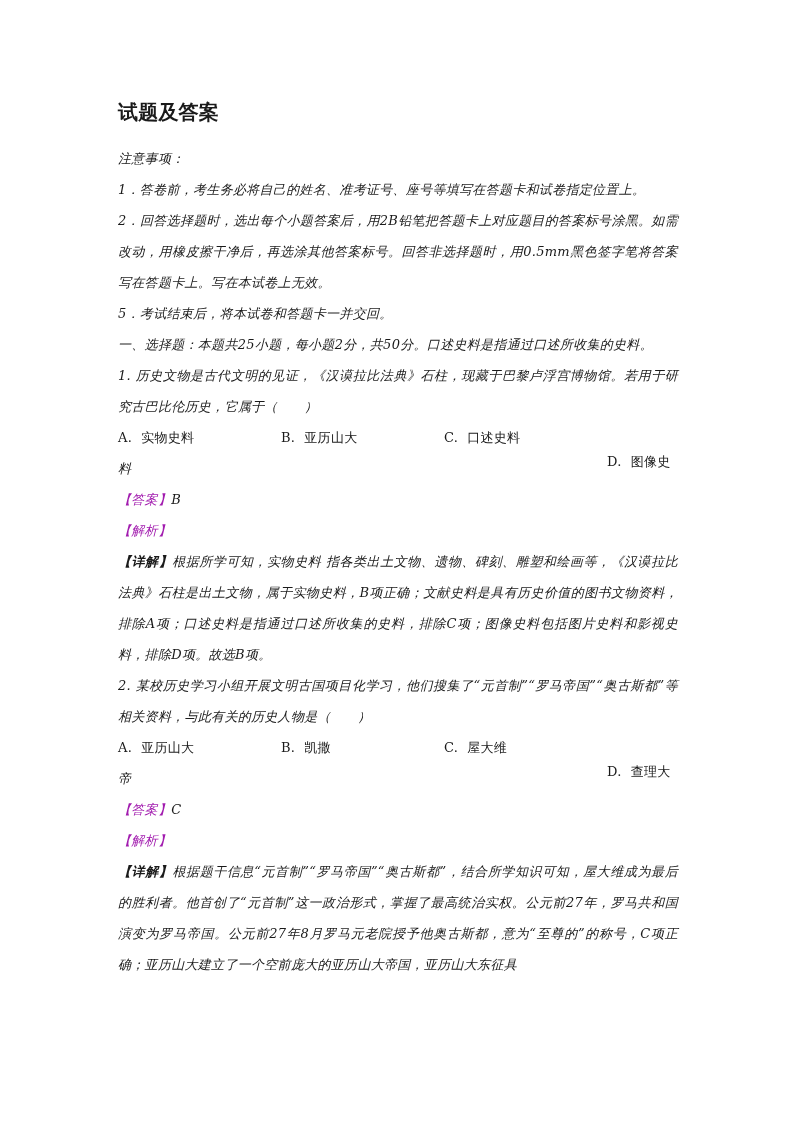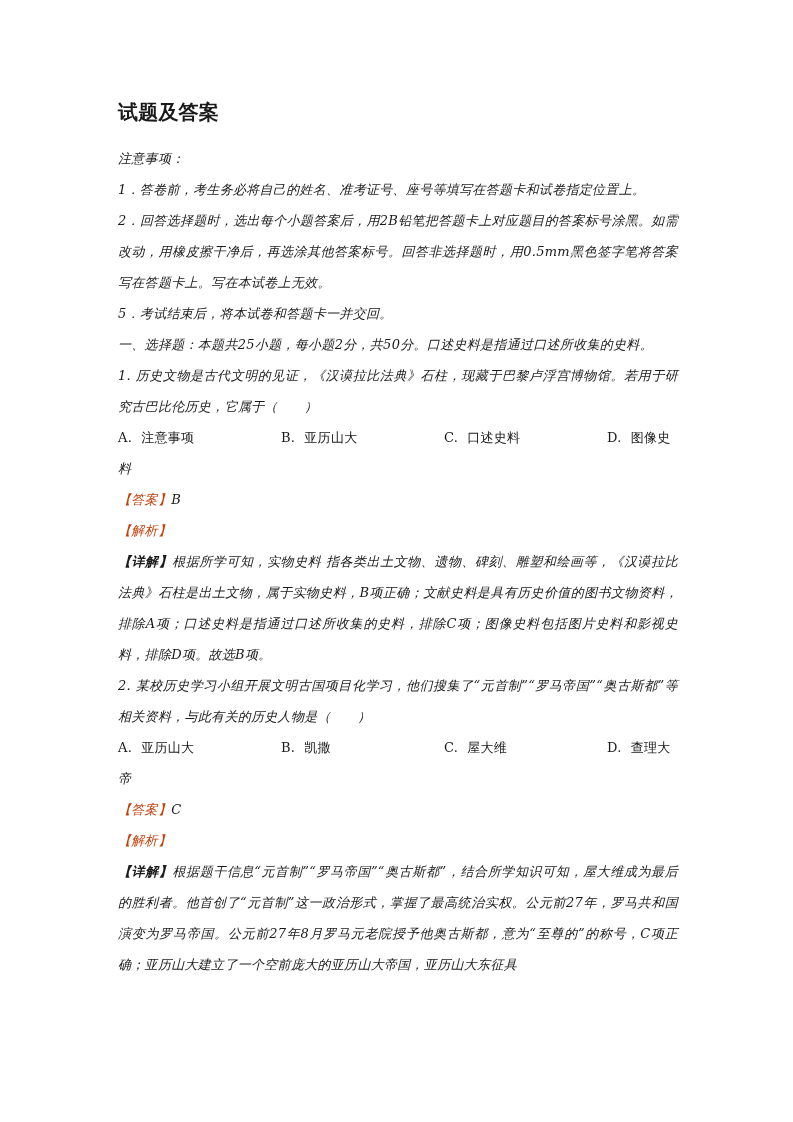--- a/index.html
+++ b/index.html
@@ -56,24 +56,24 @@
       height: 31px;
     }
     .opt {
       position: absolute;
       top: 0;
       white-space: nowrap;
     }
     .opt.a { left: 0; }
     .opt.b { left: 163px; }
     .opt.c { left: 326px; }
-    .opt.d { left: 489px; }
+    .opt.d { left: 489px; margin-top: 24px; }
     .opt-label { margin-right: 9px; }
     .blue-label {
-      color: #c2410c;
+      color: #a21caf;
     }
     .answer-val {
       color: #1a1a1a;
     }
     .bold-label {
       font-weight: bold;
     }
   </style>
 </head>
 <body>
@@ -87,21 +87,21 @@
     <p class="para">注意事项：</p>
     <p class="para">1．答卷前，考生务必将自己的姓名、准考证号、座号等填写在答题卡和试卷指定位置上。</p>
     <p class="para">2．回答选择题时，选出每个小题答案后，用2B铅笔把答题卡上对应题目的答案标号涂黑。如需改动，用橡皮擦干净后，再选涂其他答案标号。回答非选择题时，用0.5mm黑色签字笔将答案写在答题卡上。写在本试卷上无效。</p>
     <p class="para">5．考试结束后，将本试卷和答题卡一并交回。</p>
     <p class="para">一、选择题：本题共25小题，每小题2分，共50分。口述史料是指通过口述所收集的史料。</p>
 
     <div>
       <p class="para">1. 历史文物是古代文明的见证，《汉谟拉比法典》石柱，现藏于巴黎卢浮宫博物馆。若用于研究古巴比伦历史，它属于（　　）</p>
       <div class="options">
         <span class="opt a">
-          <span class="opt-label">A.</span><span>注意事项</span>
+          <span class="opt-label">A.</span><span>实物史料</span>
         </span>
         <span class="opt b">
           <span class="opt-label">B.</span><span>亚历山大</span>
         </span>
         <span class="opt c">
           <span class="opt-label">C.</span><span>口述史料</span>
         </span>
         <span class="opt d">
           <span class="opt-label">D.</span><span>图像史</span>
         </span>

